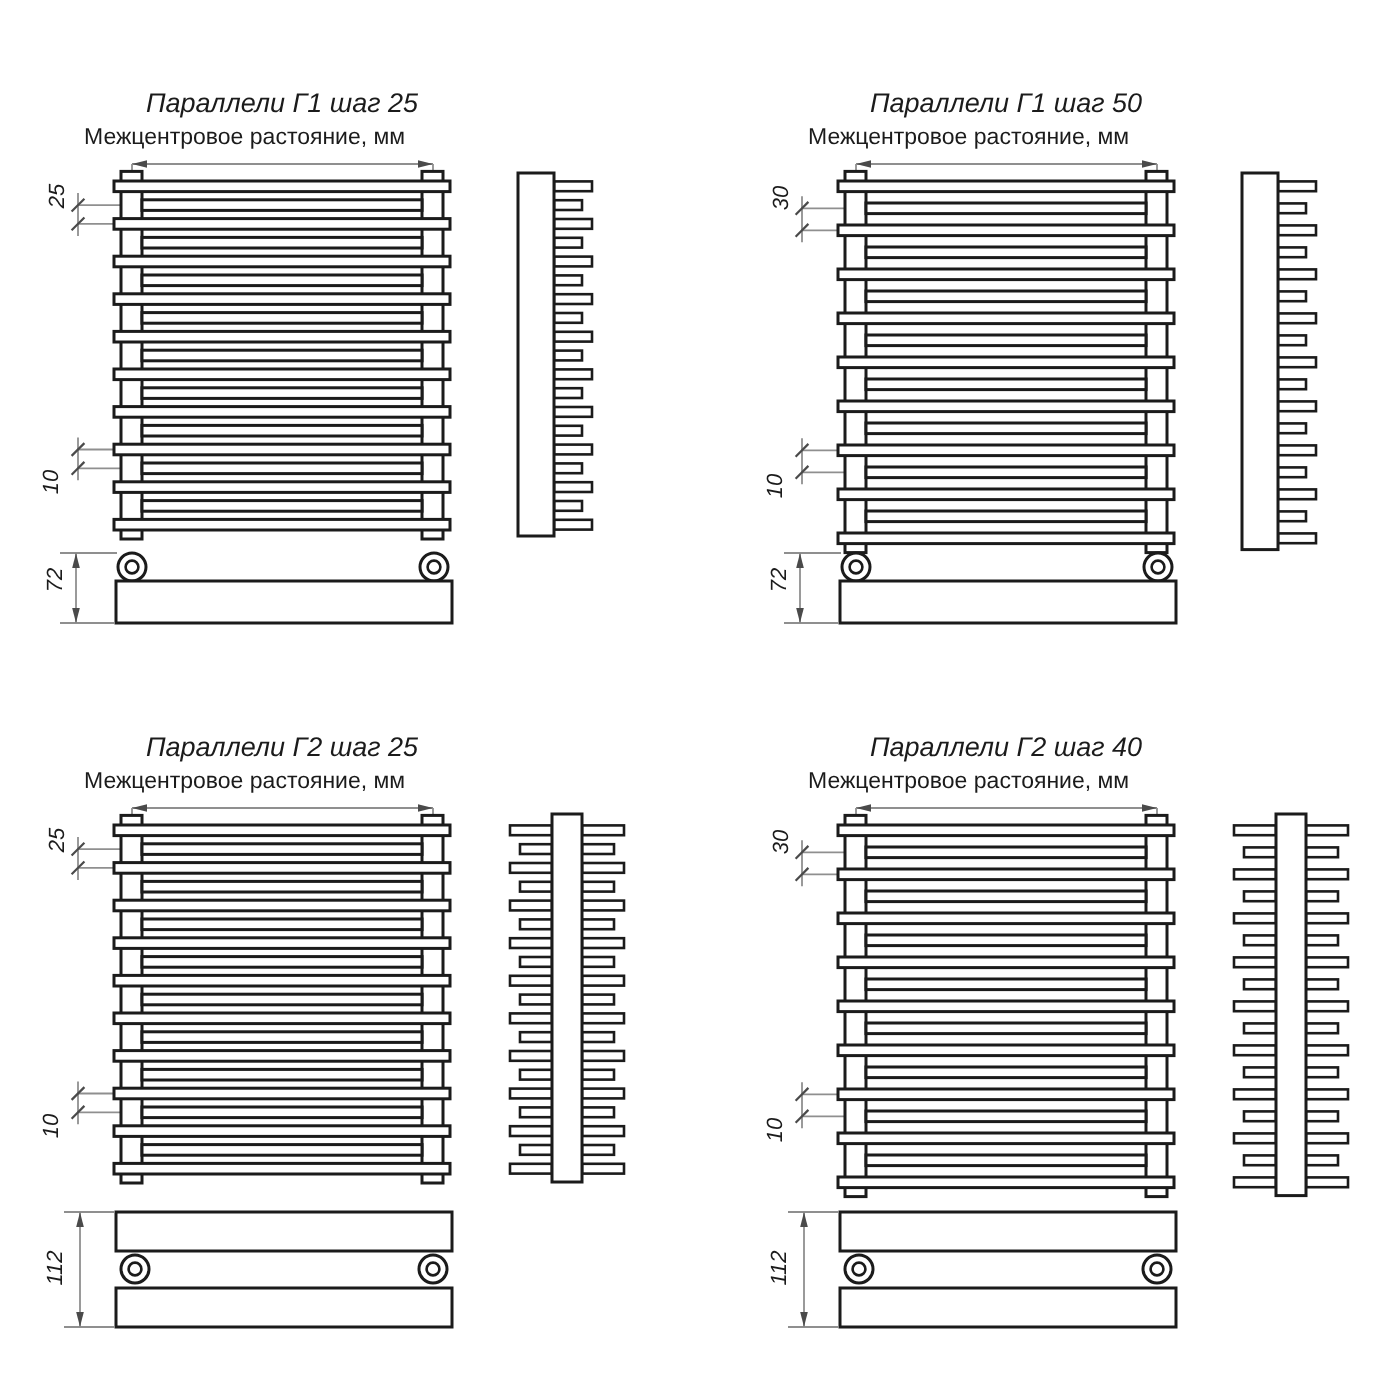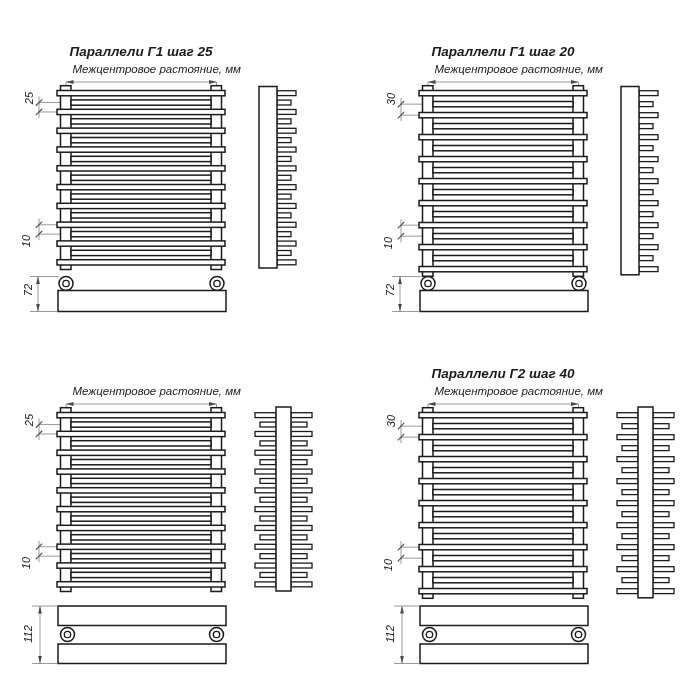--- a/index.html
+++ b/index.html
@@ -1,23 +1,23 @@
 <!DOCTYPE html>
 <html><head>
 <meta charset="utf-8">
 <style>
   html,body{margin:0;padding:0;background:#fff;}
   .sheet{position:relative;width:700px;height:700px;background:#ffffff;overflow:hidden;
          font-family:"Liberation Sans",sans-serif;}
   .quad{position:absolute;width:350px;}
   .draw{position:absolute;left:0;top:0;display:block;}
   .title{position:absolute;left:41px;top:44px;width:200px;text-align:center;
-         font-style:italic;font-size:13.5px;font-weight:700;color:#1b1b1b;white-space:nowrap;}
-  .subtitle{position:absolute;left:57px;top:63px;width:184px;text-align:right;
-         font-style:italic;font-size:11.5px;color:#1b1b1b;white-space:nowrap;}
+         font-style:italic;font-size:13.5px;font-weight:400;color:#1b1b1b;white-space:nowrap;}
+  .subtitle{position:absolute;left:42px;top:63px;width:184px;text-align:left;
+         font-size:11.5px;color:#1b1b1b;white-space:nowrap;}
   .dim{position:absolute;transform:translate(-50%,-50%) rotate(-90deg);
        font-style:italic;font-size:11px;color:#1b1b1b;white-space:nowrap;}
   
   .ln{fill:#ffffff;stroke:#1b1b1b;stroke-width:1.5;}
   .ln1{fill:#ffffff;stroke:#1b1b1b;stroke-width:1.3;}
   .dl{stroke:#8f8f8f;stroke-width:0.9;fill:none;}
   .tick{stroke:#4a4a4a;stroke-width:1.1;}
   .arr{fill:#4a4a4a;stroke:none;}
 </style>
 </head>
@@ -159,21 +159,21 @@
         <circle cx="66" cy="283.5" r="3.2" class="ln1"></circle>
         <circle cx="217" cy="283.5" r="7" class="ln"></circle>
         <circle cx="217" cy="283.5" r="3.2" class="ln1"></circle>
         <rect x="58" y="290.5" width="168" height="21" class="ln"></rect>
         <line x1="30" y1="276.5" x2="58.5" y2="276.5" class="dl"></line>
         <line x1="30" y1="311.5" x2="57.5" y2="311.5" class="dl"></line>
         <line x1="38" y1="276.5" x2="38" y2="311.5" class="dl"></line>
         <polygon points="38,276.5 36.1,284 39.9,284" class="arr"></polygon>
         <polygon points="38,311.5 36.1,304 39.9,304" class="arr"></polygon>
       </svg>
-    <div class="title">Параллели Г1 шаг 20</div>
+    <div class="title">Параллели Г1 шаг 50</div>
     <div class="subtitle">Межцентровое растояние, мм</div>
     <div class="dim dim-step" style="left: 29px; top: 99.15px;">30</div>
     <div class="dim dim-spacing" style="left: 26px; top: 243.15px;">10</div>
     <div class="dim dim-height" style="left: 28px; top: 290px;">72</div>
   </div>
 
   <div class="quad" style="left:0;top:322px;height:378px">
     <svg class="draw" width="350" height="378">
         <line x1="66" y1="82" x2="216.5" y2="82" class="dl"></line>
         <polygon points="66,82 73.5,80.1 73.5,83.9" class="arr"></polygon>
@@ -255,20 +255,21 @@
         <circle cx="67.5" cy="312.5" r="3.2" class="ln1"></circle>
         <circle cx="216.5" cy="312.5" r="7" class="ln"></circle>
         <circle cx="216.5" cy="312.5" r="3.2" class="ln1"></circle>
         <rect x="58" y="322" width="168" height="19.5" class="ln"></rect>
         <line x1="32" y1="284" x2="57.5" y2="284" class="dl"></line>
         <line x1="32" y1="341.5" x2="57.5" y2="341.5" class="dl"></line>
         <line x1="40" y1="284" x2="40" y2="341.5" class="dl"></line>
         <polygon points="40,284 38.1,291.5 41.9,291.5" class="arr"></polygon>
         <polygon points="40,341.5 38.1,334 41.9,334" class="arr"></polygon>
       </svg>
+    <div class="title">Параллели Г2 шаг 25</div>
     <div class="subtitle">Межцентровое растояние, мм</div>
     <div class="dim dim-step" style="left: 29px; top: 97.55px;">25</div>
     <div class="dim dim-spacing" style="left: 26px; top: 241.15px;">10</div>
     <div class="dim dim-height" style="left: 28px; top: 312px;">112</div>
   </div>
 
   <div class="quad" style="left:362px;top:322px;height:378px">
     <svg class="draw" width="338" height="378">
         <line x1="66" y1="82" x2="216.5" y2="82" class="dl"></line>
         <polygon points="66,82 73.5,80.1 73.5,83.9" class="arr"></polygon>

